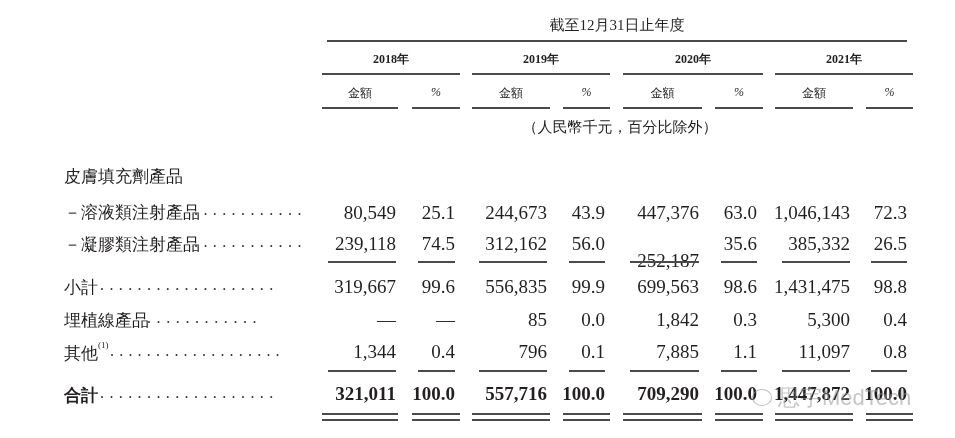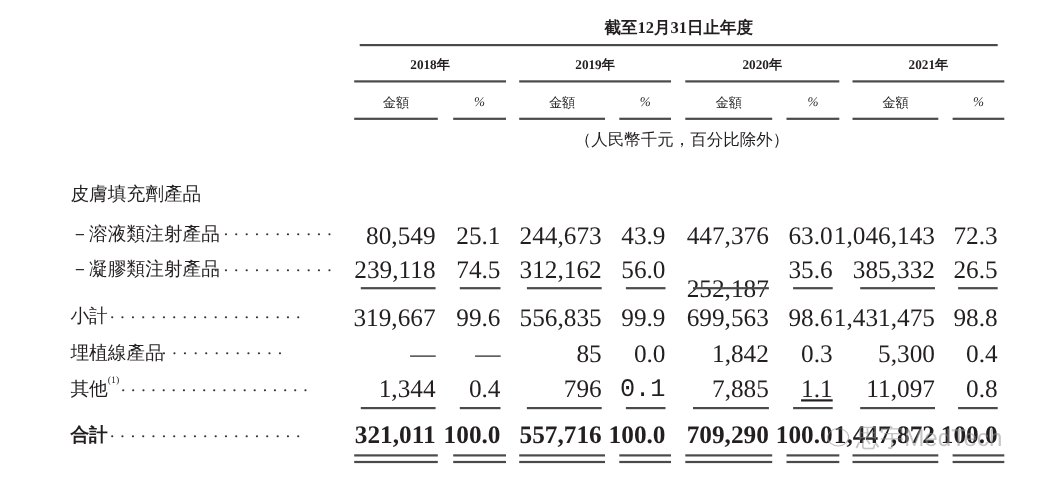--- a/index.html
+++ b/index.html
@@ -3,31 +3,31 @@
 <meta charset="utf-8">
 <style>
   html, body { margin:0; padding:0; background:#ffffff; }
   body { width:955px; height:438px; position:relative; overflow:hidden;
          font-family:"Liberation Serif", "DejaVu Serif", serif; color:#231f20; }
   .rule { position:absolute; height:1.6px; background:#4a4a4a; }
   .hdr { position:absolute; font-size:12px; text-align:center; white-space:nowrap; }
   .bold { font-weight:bold; }
   .label { position:absolute; left:64px; font-size:17px; white-space:nowrap; }
   .leader { position:absolute; font-size:16px; letter-spacing:5.4px; white-space:nowrap; color:#333; }
-  .num { position:absolute; font-size:23px; text-align:right; white-space:nowrap; }
+  .num { position:absolute; font-size:19px; text-align:right; white-space:nowrap; }
   .sup { font-size:9px; vertical-align:top; position:relative; top:-2px; }
   .wm { position:absolute; left:752px; top:383px; font-family:"Liberation Sans", sans-serif;
         font-size:22px; color:rgba(150,150,150,0.55); white-space:nowrap; letter-spacing:0px; }
   .wm-bubble { display:inline-block; width:18px; height:15px; border:1.5px solid rgba(150,150,150,0.6);
                border-radius:50%; margin-right:6px; vertical-align:-1px; }
 </style>
 </head>
 <body>
 
-<div class="hdr bold" style="left:327px; width:580px; top:16px; font-size:15px; font-weight:bold;">截至12月31日止年度</div>
+<div class="hdr bold" style="left:327px; width:580px; top:16px; font-size:15px; font-weight:normal;">截至12月31日止年度</div>
 <div class="rule" style="left:327px; width:580px; top:40px; height:2px;"></div>
 
 <div class="hdr bold" style="left:322px; width:138px; top:51px;">2018年</div>
 <div class="hdr bold" style="left:472px; width:138px; top:51px;">2019年</div>
 <div class="hdr bold" style="left:623px; width:140px; top:51px;">2020年</div>
 <div class="hdr bold" style="left:775px; width:138px; top:51px;">2021年</div>
 
 <div class="rule" style="left:322px; width:138px; top:73px;"></div>
 <div class="rule" style="left:472px; width:138px; top:73px;"></div>
 <div class="rule" style="left:623px; width:140px; top:73px;"></div>
@@ -116,23 +116,23 @@
 <div class="num" style="right:408px; top:309px;">85</div>
 <div class="num" style="right:350px; top:309px;">0.0</div>
 <div class="num" style="right:256px; top:309px;">1,842</div>
 <div class="num" style="right:198px; top:309px;">0.3</div>
 <div class="num" style="right:105px; top:309px;">5,300</div>
 <div class="num" style="right:48px; top:309px;">0.4</div>
 
 <div class="num" style="right:559px; top:341px;">1,344</div>
 <div class="num" style="right:500px; top:341px;">0.4</div>
 <div class="num" style="right:408px; top:341px;">796</div>
-<div class="num" style="right:350px; top:341px;font-family:Liberation Mono, monospace;">0.1</div>
+<div class="num" style="right:350px; top:341px;">0.1</div>
 <div class="num" style="right:256px; top:341px;">7,885</div>
-<div class="num" style="right:198px; top:341px;text-decoration:underline;">1.1</div>
+<div class="num" style="right:198px; top:341px;">1.1</div>
 <div class="num" style="right:105px; top:341px;">11,097</div>
 <div class="num" style="right:48px; top:341px;">0.8</div>
 
 <div class="rule" style="left:328px; width:68px; top:370px;"></div>
 <div class="rule" style="left:418px; width:37px; top:370px;"></div>
 <div class="rule" style="left:479px; width:68px; top:370px;"></div>
 <div class="rule" style="left:569px; width:36px; top:370px;"></div>
 <div class="rule" style="left:630px; width:69px; top:370px;"></div>
 <div class="rule" style="left:721px; width:36px; top:370px;"></div>
 <div class="rule" style="left:782px; width:68px; top:370px;"></div>

